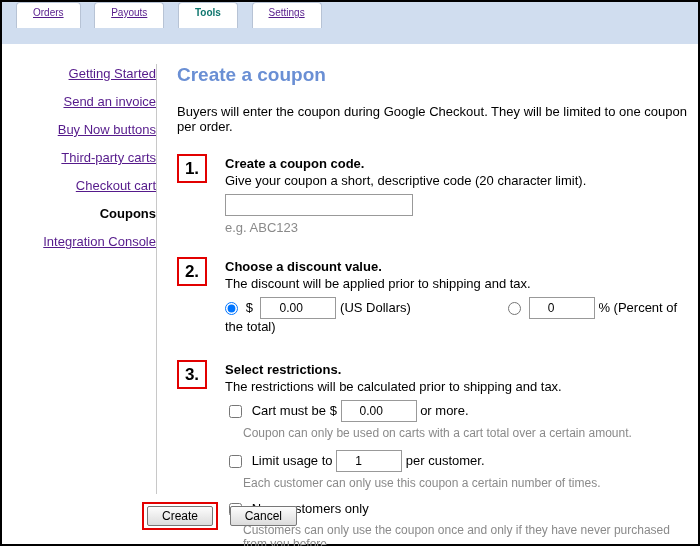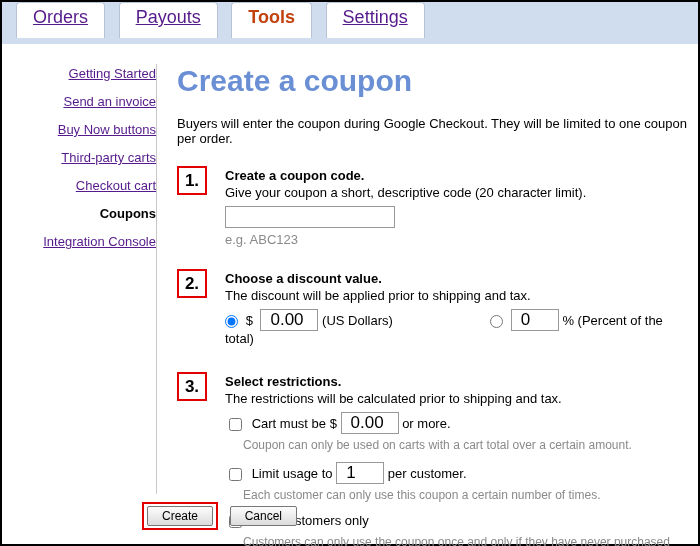--- a/index.html
+++ b/index.html
@@ -1,46 +1,46 @@
 <!DOCTYPE html>
 <html><head>
 <meta charset="utf-8">
 <style>
 html,body{margin:0;padding:0;font-family:Arial,Helvetica,sans-serif;font-size:13px;color:#000;background:#fff;}
 .frame{width:700px;height:546px;border:2px solid #000;box-sizing:border-box;position:relative;}
 
 
 .tabbar{height:42px;background:#d0ddef;padding:0 0 0 14px;position:relative;}
 .tabrow{position:absolute;top:0px;}
-.tab{display:inline-block;background:#fff;border:1px solid #b7c3d5;border-bottom:none;border-radius:4px 4px 0 0;padding:4px 16px 10px 16px;margin-right:10px;font-size:18px;}
+.tab{display:inline-block;background:#fff;border:1px solid #b7c3d5;border-bottom:none;border-radius:4px 4px 0 0;padding:4px 16px 10px 16px;margin-right:10px;font-size:10px;}
 .tab a{color:#551a8b;text-decoration:underline;}
 .tab.active{font-weight:bold;}
-.tab.active span{color:#c2410c;text-decoration:none;}
+.tab.active span{color:#0f766e;text-decoration:none;}
 
 
 .body{display:flex;height:calc(100% - 42px);}
 .sidebar{width:144px;padding:22px 0 0 10px;text-align:right;}
 .sidebar a,.sidebar .navcur{display:block;margin-bottom:13px;font-size:13px;}
 .sidebar a{color:#551a8b;text-decoration:underline;}
 .sidebar .navcur{color:#000;font-weight:bold;text-decoration:none;}
 
 .divider{width:1px;background:#c8c8c8;margin-top:20px;height: calc(100% - 70px);}
 
 .main{flex:1;padding:20px 10px 0 20px;position:relative;}
-h1.title{color:#6a8fd4;font-size:30px;margin:0 0 18px 0;font-weight:bold;}
+h1.title{color:#6a8fd4;font-size:19px;margin:0 0 18px 0;font-weight:bold;}
 .intro{margin:0 0 22px 0;}
 
 .step{display:flex;margin-bottom:24px;}
 .stepnum{width:26px;height:25px;border:2px solid #e20000;display:flex;align-items:center;justify-content:center;font-size:17px;font-weight:bold;margin-right:18px;margin-top:-2px;}
 .stepbody{flex:1;}
 .stephead{font-weight:bold;}
 .stepsub{margin:2px 0 6px 0;}
 .hint{color:#8a8a8a;margin-top:4px;}
 
-input.txt{border:1px solid #999;height:18px;padding:1px 9px;font-size:17px;}
+input.txt{border:1px solid #999;height:18px;padding:1px 18px;font-size:12px;}
 input.code{width:150px;}
 input.money{width:38px;}
 input.pct{width:28px;}
 input.small{width:28px;}
 
 .radio{vertical-align:middle;margin:0 4px 0 0;}
 .dollar{margin-right:4px;}
 .row{margin-bottom:4px;}
 .restrict-note{color:#8a8a8a;margin:2px 0 10px 18px;font-size:12px;}
 

